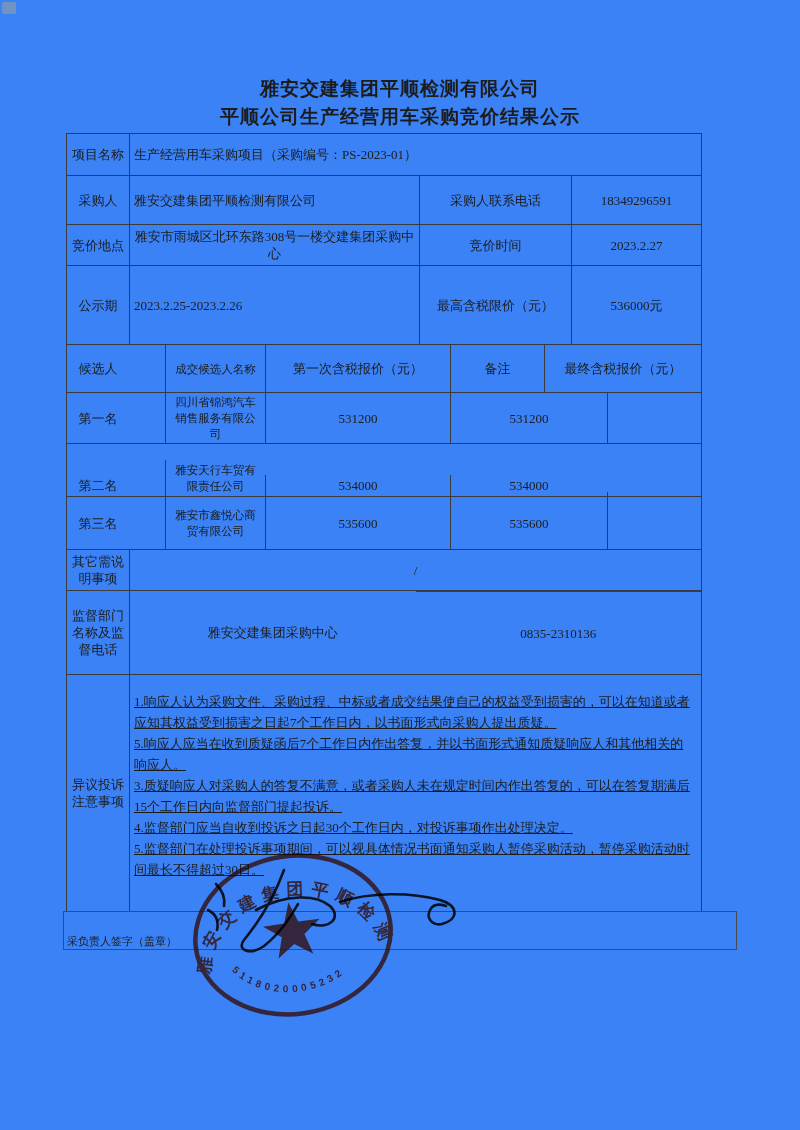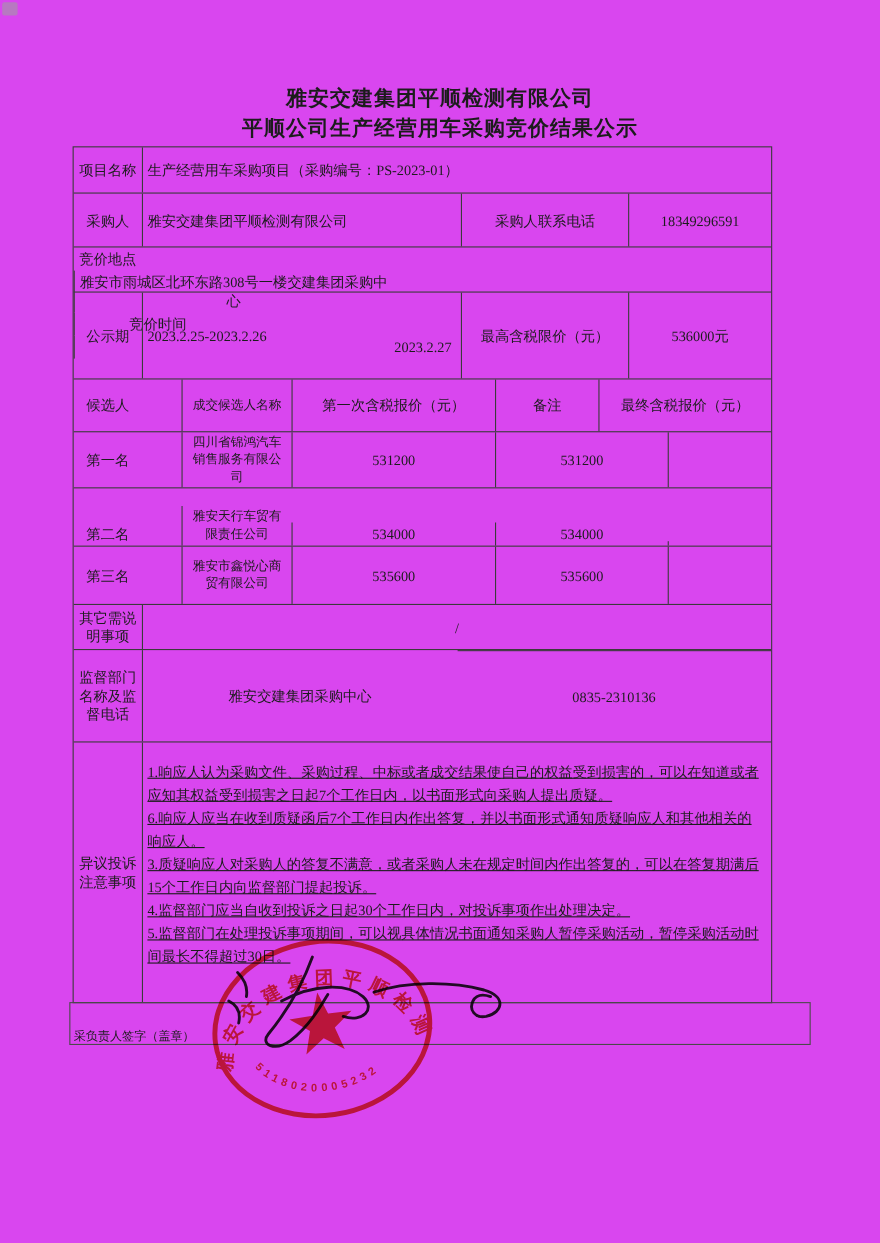--- a/index.html
+++ b/index.html
@@ -1,17 +1,17 @@
 <!DOCTYPE html>
 <html><head>
 <meta charset="utf-8">
 <style>
   html,body{margin:0;padding:0;background:#ffffff;}
   .page{
-    position:relative;width:800px;height:1130px;background:#d946ef;
+    position:relative;width:800px;height:1130px;background:#3b82f6;
     font-family:"Liberation Serif","DejaVu Serif",serif;color:#1c1c1c;
     overflow:hidden;
   }
   .smudge{position:absolute;left:2px;top:2px;width:14px;height:12px;background:#9aa49a;opacity:.55;border-radius:2px;}
   .title{position:absolute;left:0;width:800px;text-align:center;margin:0;
     font-family:"Liberation Sans","DejaVu Sans",sans-serif;font-weight:700;font-size:19px;letter-spacing:1px;}
   .title1{top:76px;}
   .title2{top:104px;}
 
   .tbl{position:absolute;left:66px;top:133px;width:636px;box-sizing:border-box;
@@ -24,21 +24,21 @@
   .left{justify-content:flex-start;text-align:center;}
   .grow{flex:1;}
   .w-label{width:62px;padding:2px 5px;}
   .w-val{width:290px;}
   .w-sublab{width:152px;}
   .w-name{width:100px;font-size:11.5px;line-height:16px;margin-left:36px;}
   .w-p1{width:185px;}
   .w-p2{width:157px;}
   .h-proj{height:41px;}
   .h-purch{height:48px;}
-  .h-loc{height:40px;flex-direction:column;}
+  .h-loc{height:40px;}
   .h-pub{height:78px;}
   .h-candhead{height:47px;}
   .h-c1{height:50px;}
   .h-c2{height:52px;align-items:flex-end;}
   .h-c3{height:52px;}
   .h-other{height:40px;}
   .h-sup{height:83px;}
   .h-obj{height:236px;}
   .sup-right{display:flex;flex-direction:row;flex:1;border-left:1.6px solid #3b3b3b;box-sizing:border-box;}
   .sup-sub{flex:1;display:flex;align-items:center;justify-content:center;}
@@ -131,21 +131,21 @@
       <div class="sup-right">
         <div class="sup-sub">雅安交建集团采购中心</div>
         <div class="sup-sub">0835-2310136</div>
       </div>
     </div>
 
     <div class="row h-obj">
       <div class="cell w-label">异议投诉注意事项</div>
       <div class="cell grow obj-cell">
         <p>1.响应人认为采购文件、采购过程、中标或者成交结果使自己的权益受到损害的，可以在知道或者应知其权益受到损害之日起7个工作日内，以书面形式向采购人提出质疑。</p>
-        <p>6.响应人应当在收到质疑函后7个工作日内作出答复，并以书面形式通知质疑响应人和其他相关的响应人。</p>
+        <p>5.响应人应当在收到质疑函后7个工作日内作出答复，并以书面形式通知质疑响应人和其他相关的响应人。</p>
         <p>3.质疑响应人对采购人的答复不满意，或者采购人未在规定时间内作出答复的，可以在答复期满后15个工作日内向监督部门提起投诉。</p>
         <p>4.监督部门应当自收到投诉之日起30个工作日内，对投诉事项作出处理决定。</p>
         <p>5.监督部门在处理投诉事项期间，可以视具体情况书面通知采购人暂停采购活动，暂停采购活动时间最长不得超过30日。</p>
       </div>
     </div>
 
   </div>
 
   <div class="sigbox">
     <span>采负责人签字（盖章）</span>

